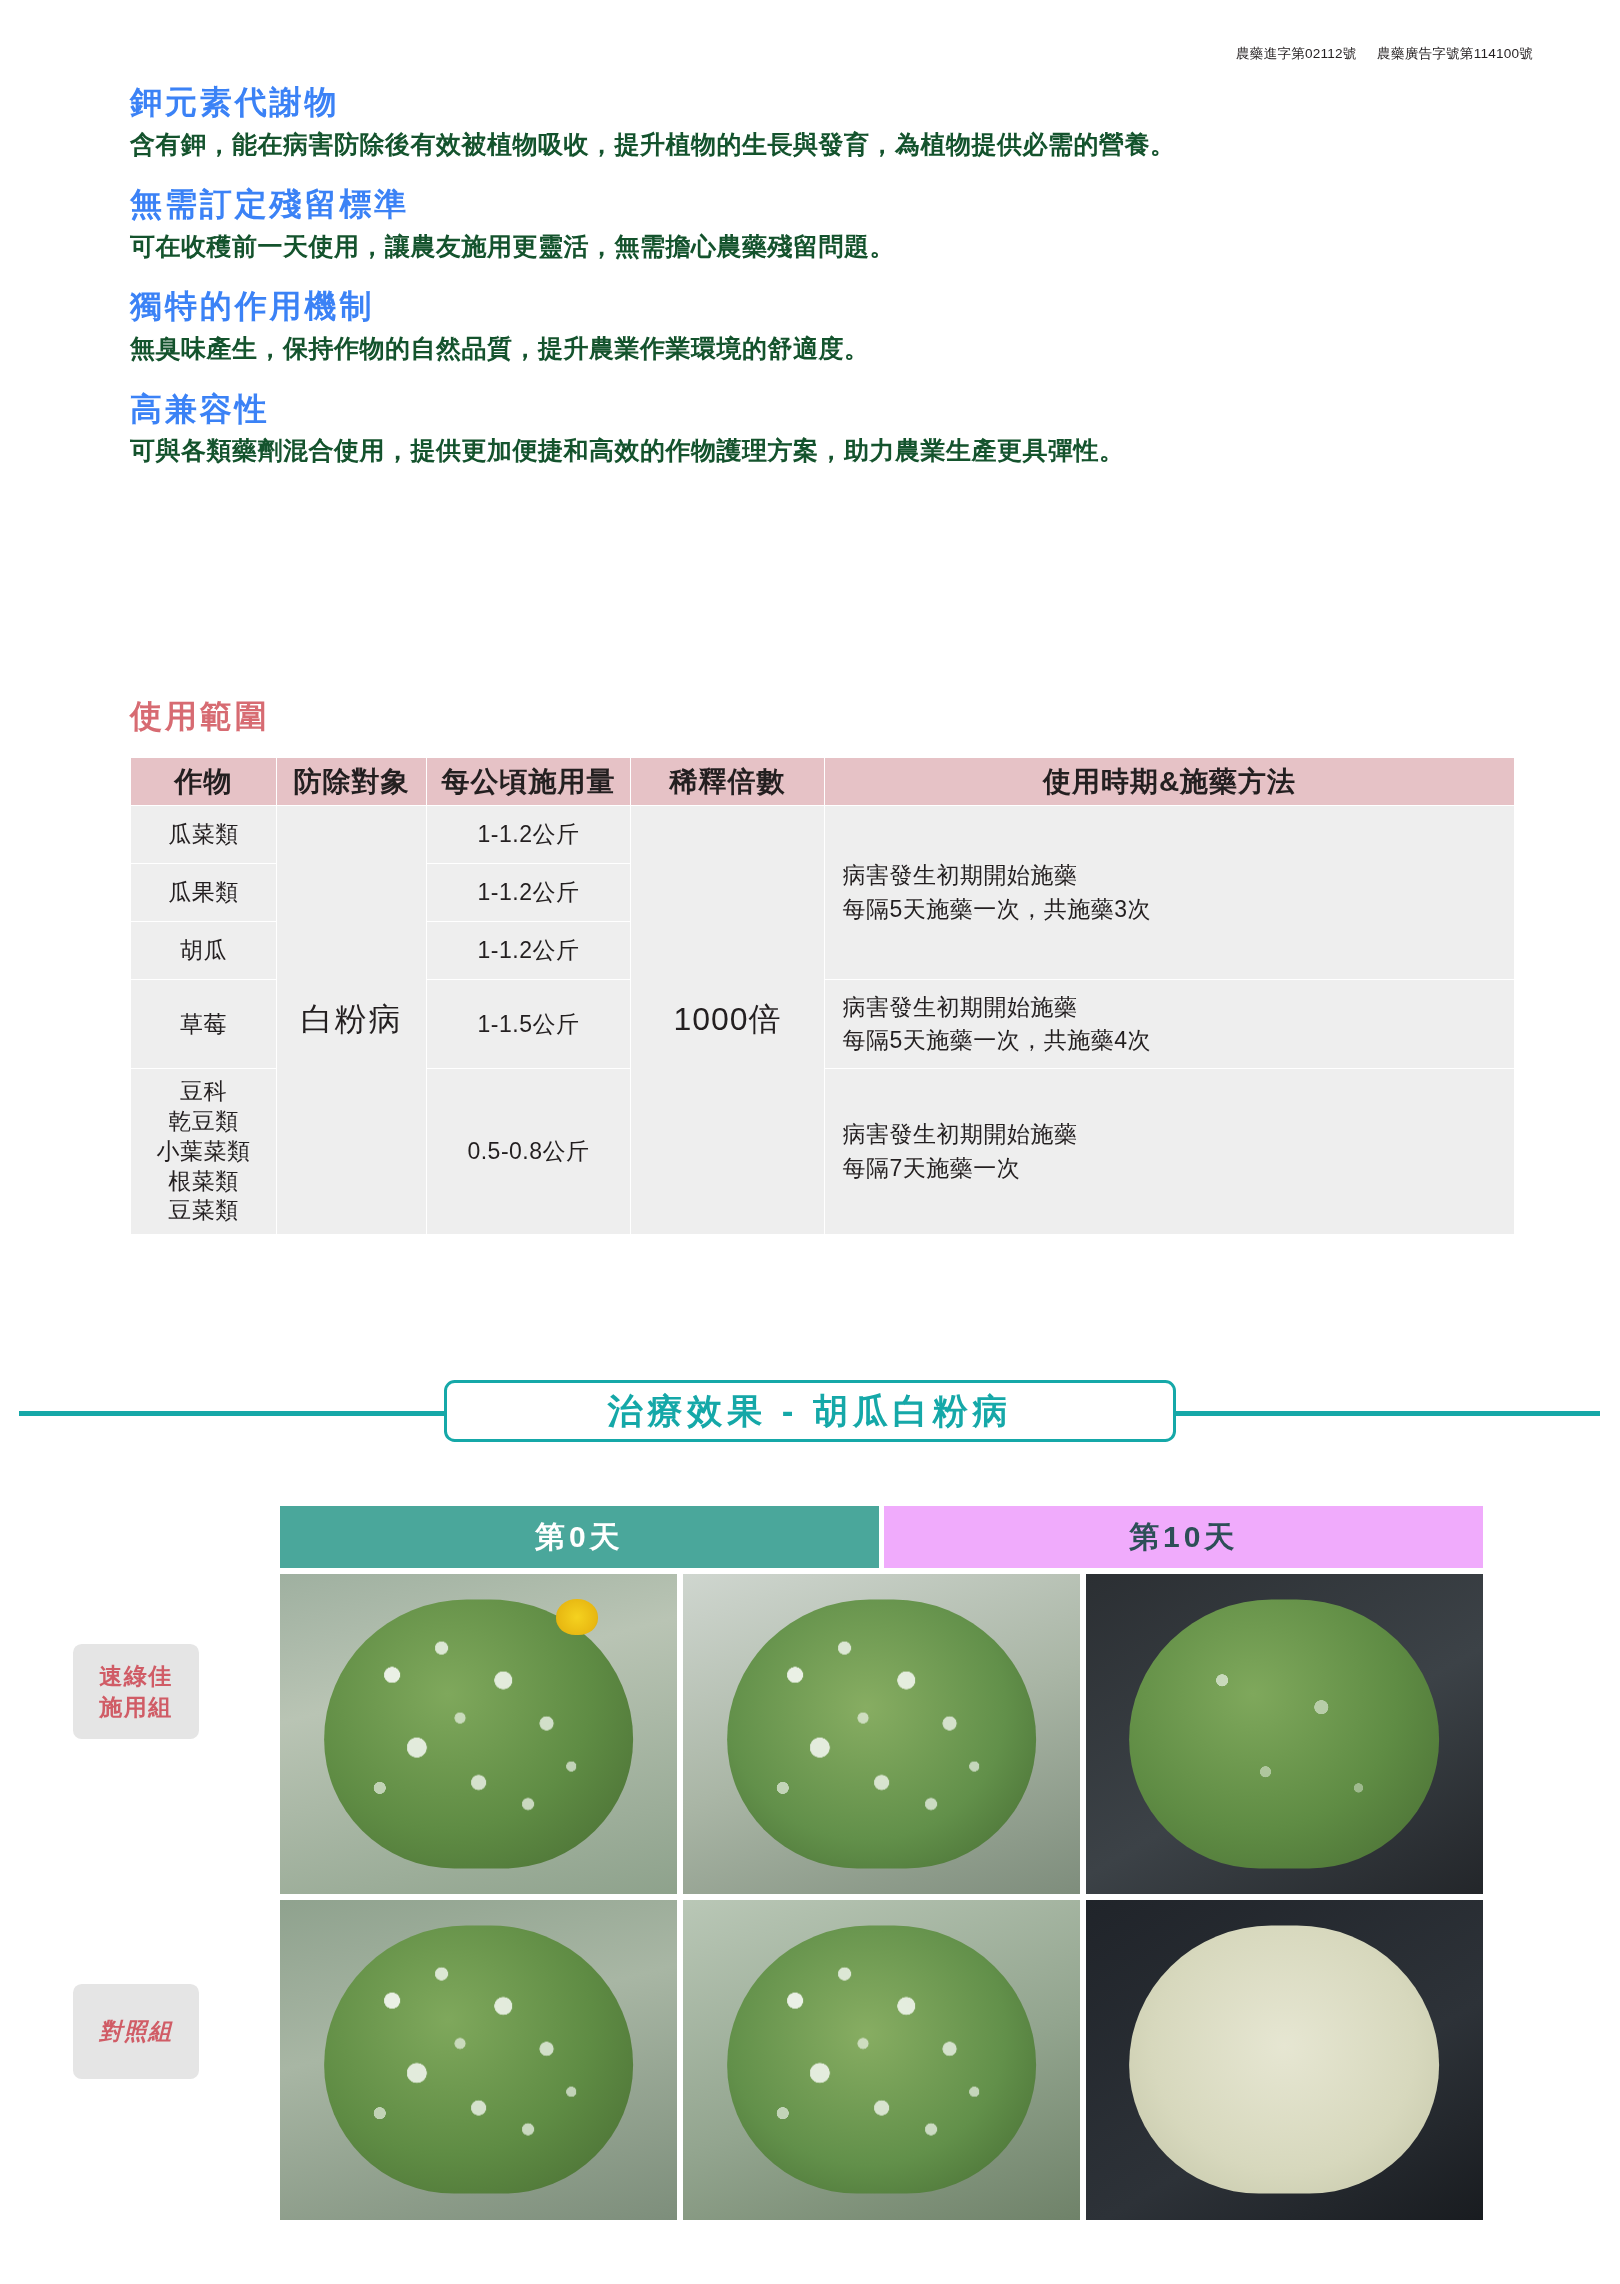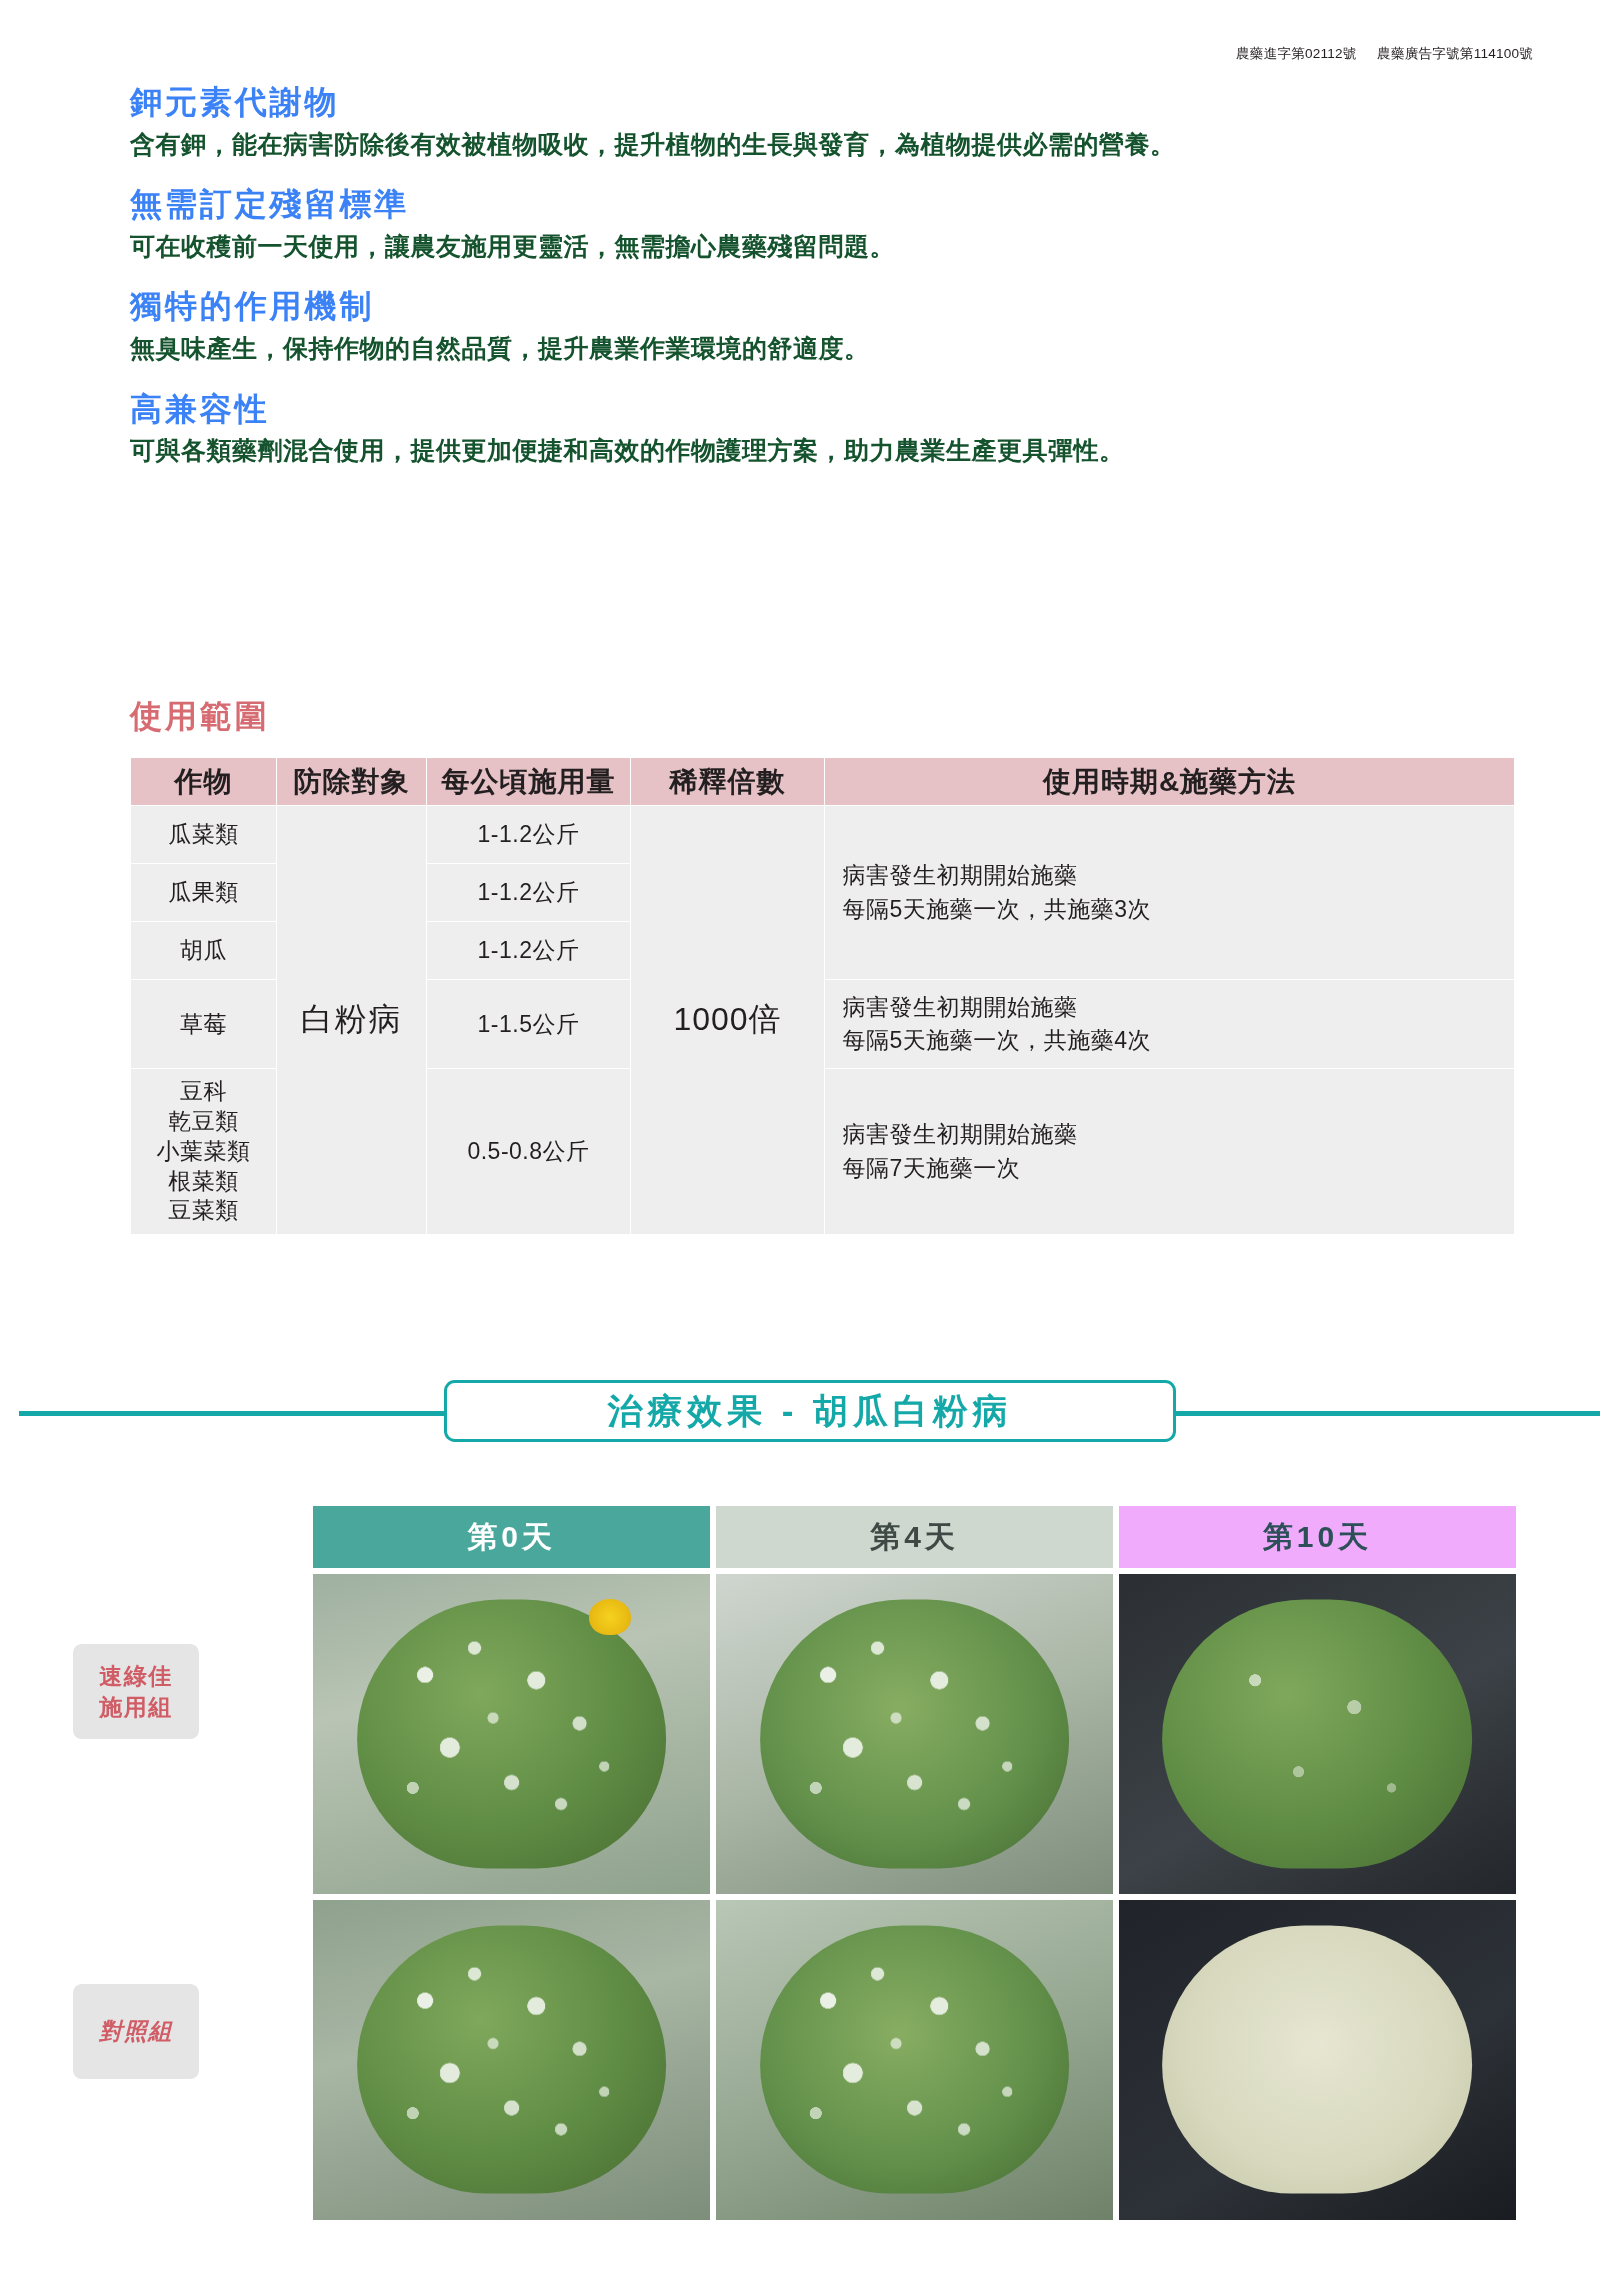--- a/index.html
+++ b/index.html
@@ -157,21 +157,20 @@
     justify-content: center;
   }
 
   
   .grid {
     position: absolute;
     left: 280px;
     top: 1506px;
     width: 1203px;
     height: 732px;
-    margin-left: 33px;
   }
   .col-heads {
     display: flex;
     width: 1203px;
     height: 62px;
   }
   .col-head {
     flex: 1 1 0;
     margin-right: 5.8px;
     display: flex;
@@ -365,21 +364,20 @@
   </div>
 
   <div class="row-label treated" style="white-space:pre-line">速綠佳
 施用組</div>
   <div class="row-label control" style="white-space:pre-line">對照組</div>
 
   <div class="grid">
 
     <div class="col-heads">
       <div class="col-head ch0">第0天</div>
-      <div class="col-head ch1">第4天</div>
       <div class="col-head ch2">第10天</div>
     </div>
 
     <div class="photo-row">
       <div class="photo bg-a">
         <div class="leaf green">
             <div class="spots"></div>
           </div>
         <div class="flower"></div>
       </div>

